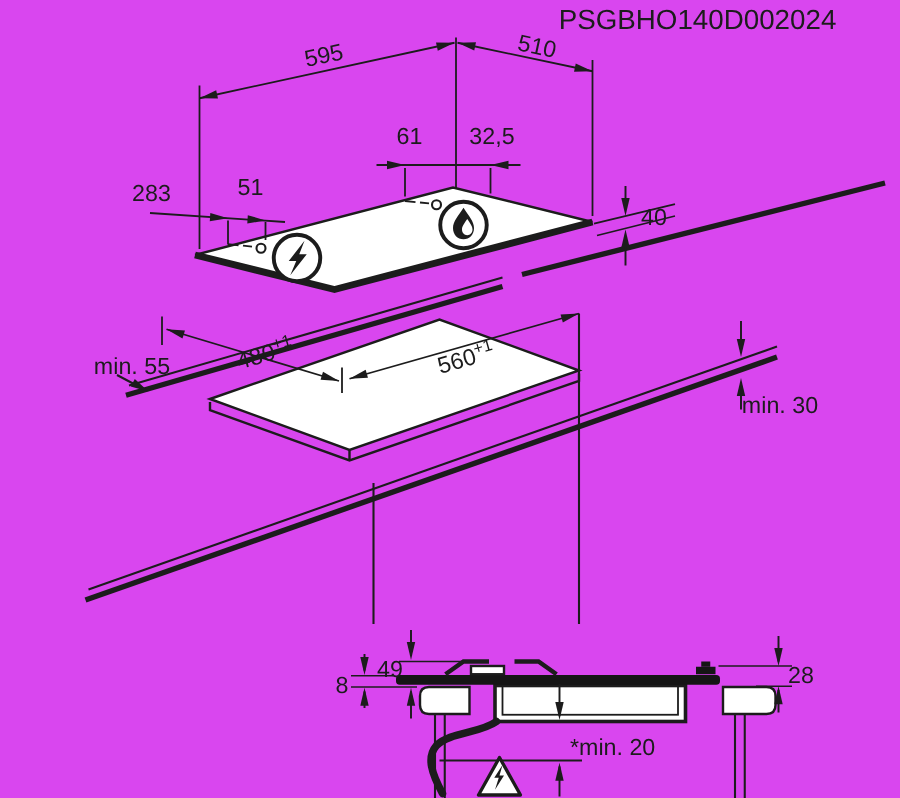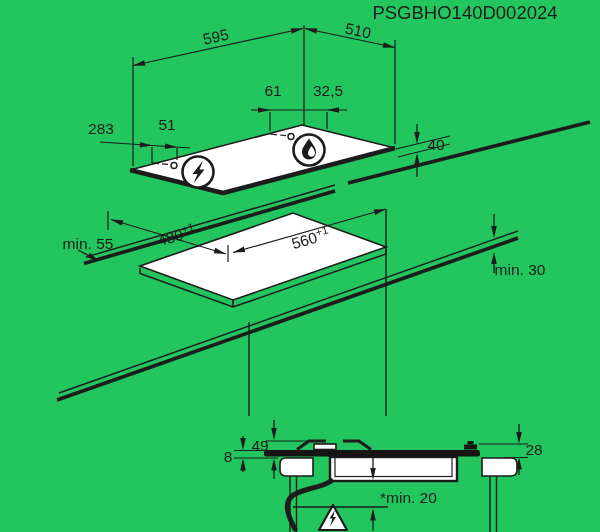--- a/index.html
+++ b/index.html
@@ -1,16 +1,16 @@
 <!DOCTYPE html>
 <html><head>
 <meta charset="utf-8">
 <style>
   html,body{margin:0;padding:0;background:#ffffff;}
-  .page{position:relative;width:600px;height:532px;background:#22c55e;overflow:hidden;
+  .page{position:relative;width:600px;height:532px;background:#d946ef;overflow:hidden;
         font-family:"Liberation Sans", sans-serif;}
   svg{position:absolute;left:0;top:0;}
   text{fill:#1c1c1c;}
   .dim{font-size:15.5px;}
   .sup{font-size:11px;}
   .pn{font-size:18.5px;}
   .ln{stroke:#1c1c1c;fill:none;}
 </style>
 </head>
 <body>

